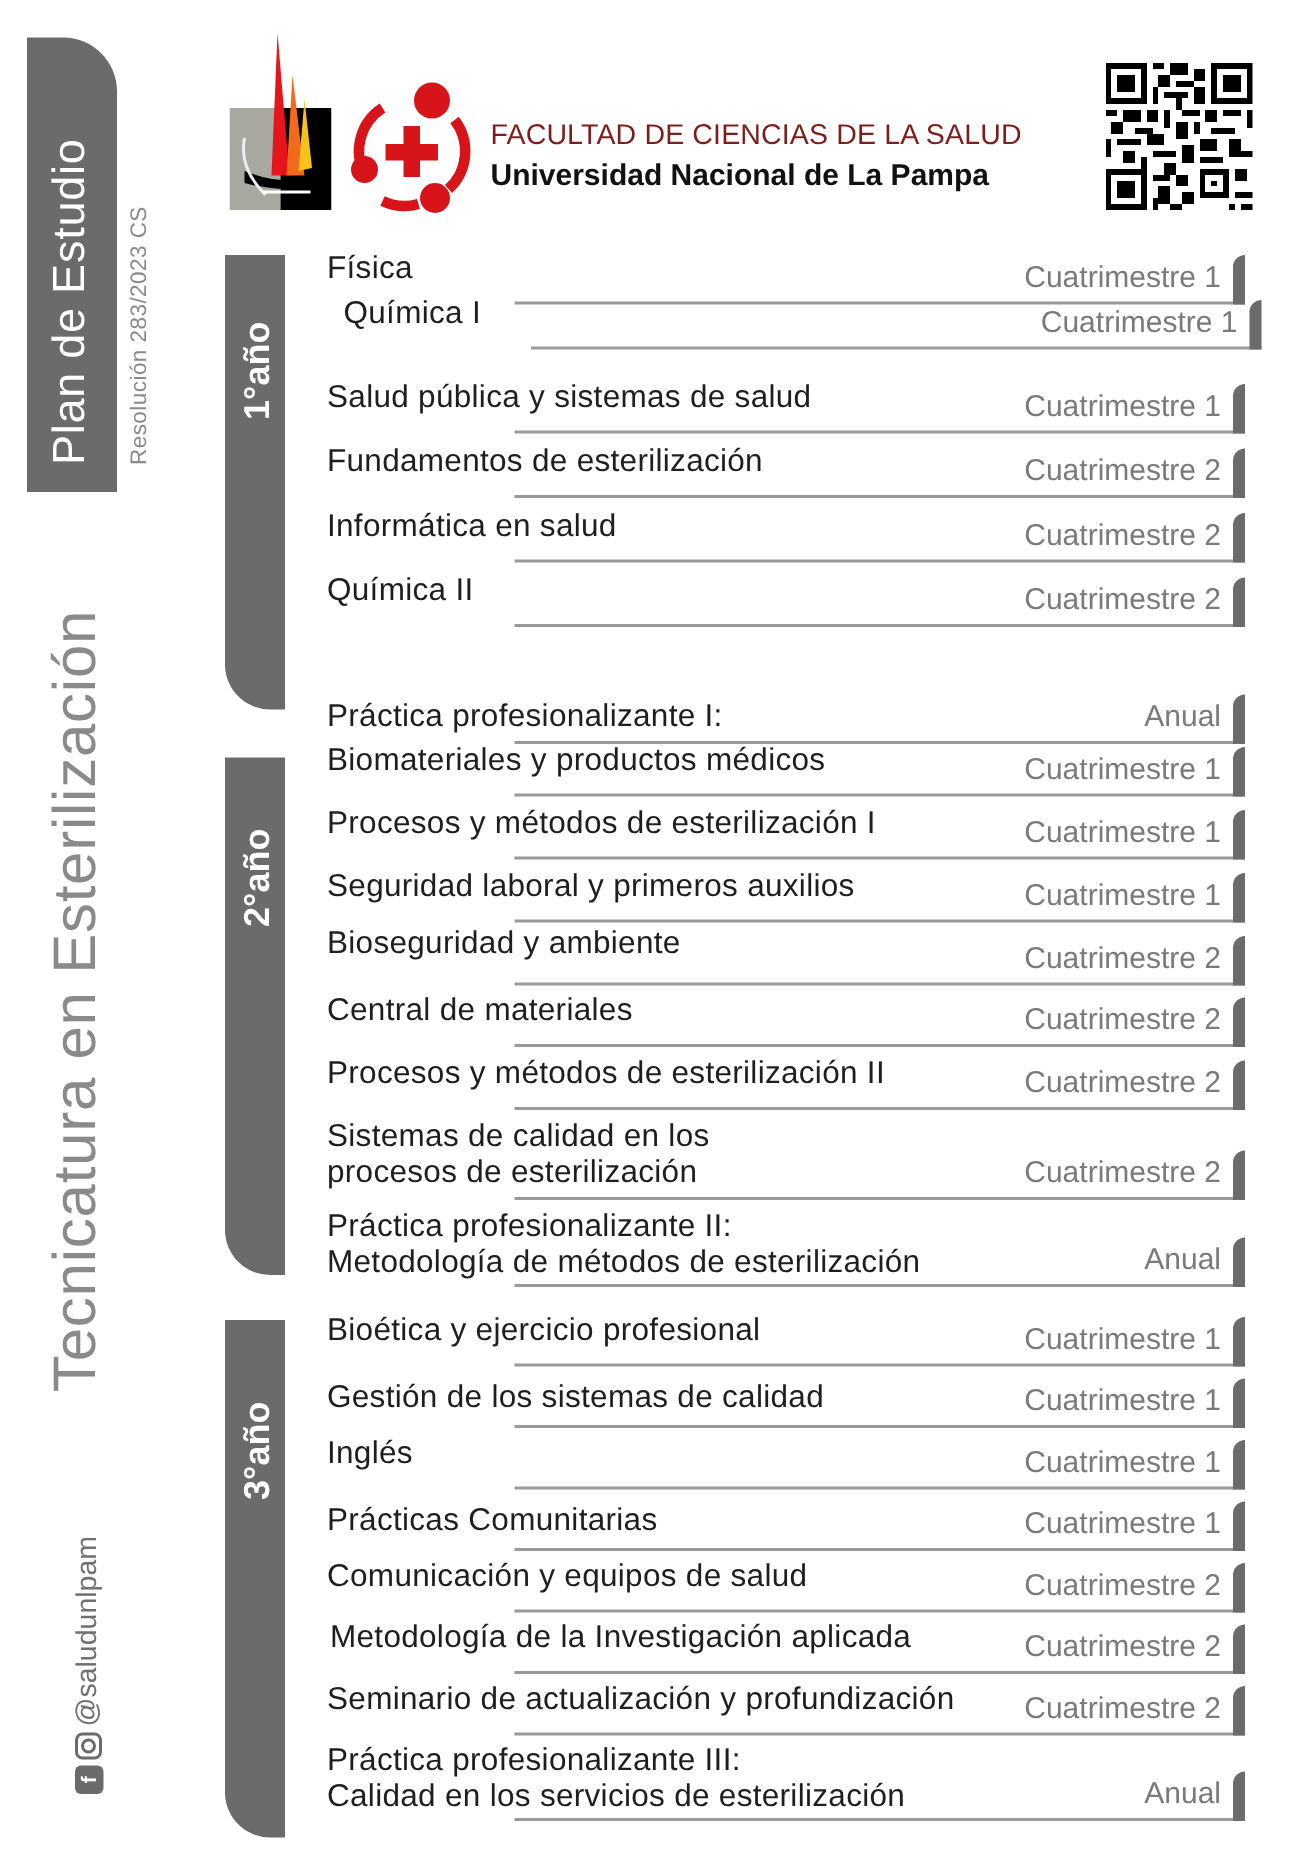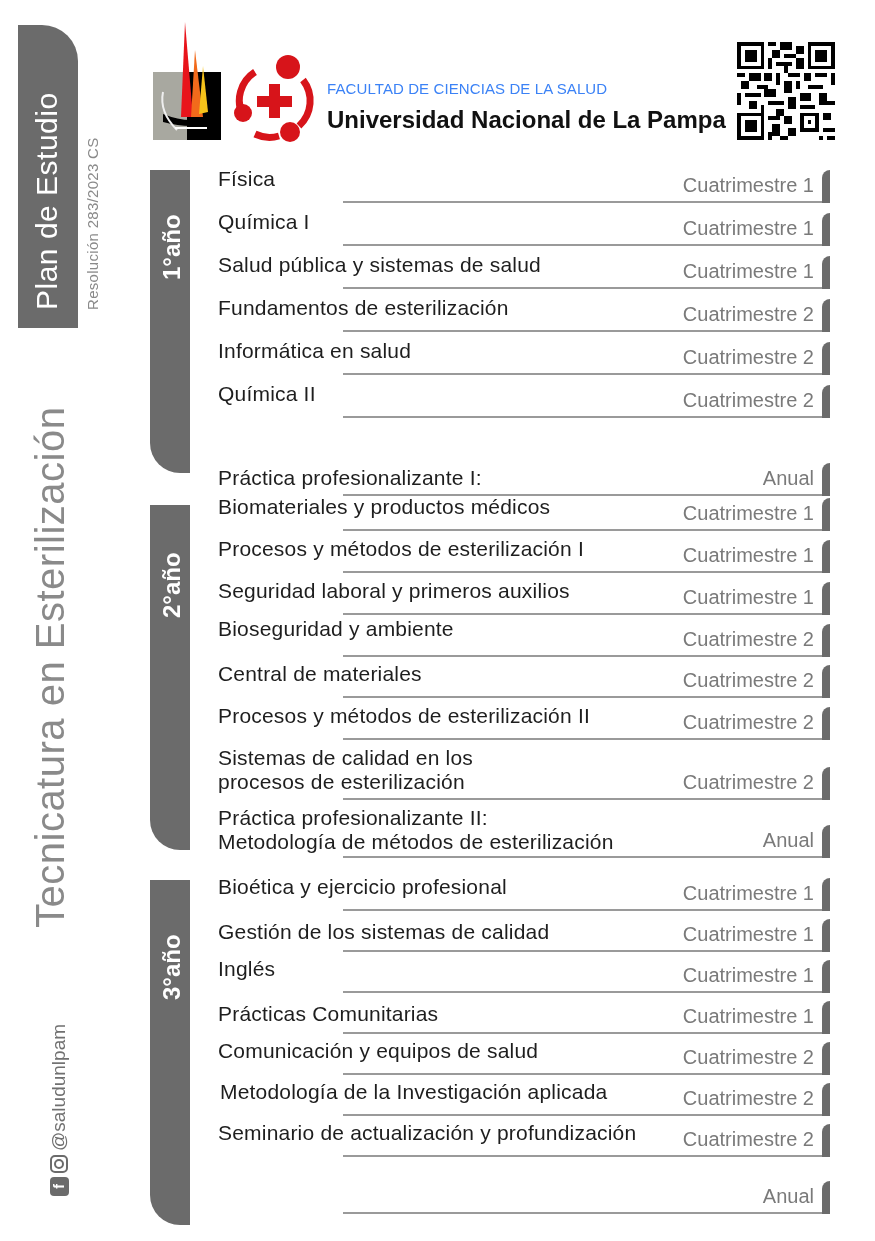--- a/index.html
+++ b/index.html
@@ -16,22 +16,22 @@
   .career { left: 28px; top: 928px; font-size: 40px; color: #8a8a8a; letter-spacing: 0.5px; }
   .social { left: 48px; top: 1196px; font-size: 19px; color: #707070; display: flex; align-items: center; gap: 4px; }
   .social-icon { width: 19px; height: 19px; border-radius: 4px; background: #6b6b6b; color: #fff;
                  display: inline-flex; align-items: center; justify-content: center; font-size: 14px; font-weight: bold; }
   .social-icon.ig { background: transparent; border: 2.5px solid #6b6b6b; width: 14px; height: 14px; border-radius: 5px; position: relative; }
   .social-icon.ig::after { content: ""; width: 6px; height: 6px; border: 2px solid #6b6b6b; border-radius: 50%; position: absolute; left: 2px; top: 2px; }
 
   
   .unlpam-logo { left: 153px; top: 22px; width: 68px; height: 118px; }
   .salud-logo { left: 233px; top: 54px; width: 84px; height: 90px; }
-  .faculty { left: 327px; top: 80px; font-size: 15px; color: #3b82f6; letter-spacing: 0.1px; }
-  .university { left: 327px; top: 106px; font-size: 24px; font-weight: bold; color: #111; }
+  .faculty { left: 327px; top: 80px; font-size: 19px; color: #7f1d1d; letter-spacing: 0.1px; }
+  .university { left: 327px; top: 106px; font-size: 20px; font-weight: bold; color: #111; }
   .qr { left: 737px; top: 42px; width: 98px; height: 98px; }
 
   
   .year-bar { left: 150px; width: 40px; background: #6b6b6b; border-bottom-left-radius: 30px; }
   .year-label { color: #fff; font-weight: bold; font-size: 24px; }
 
   
   .row { position: absolute; left: 218px; width: 612px; }
   .row .name { position: absolute; left: 0; bottom: 12px; font-size: 21px; color: #1e1e1e; line-height: 24px; letter-spacing: 0.2px; white-space: nowrap; }
   .row .term { position: absolute; right: 16px; bottom: 6px; font-size: 20px; color: #7a7a7a; white-space: nowrap; }
@@ -146,21 +146,21 @@
 
 <div class="abs year-bar" style="top:880px;height:345px;"></div>
 <div class="rot year-label" style="left:158px;top:1000px;">3°año</div>
 
 <div class="row" style="top:168px;height:35px;">
   <span class="name">Física</span>
   <span class="term">Cuatrimestre 1</span>
   <span class="rule"></span>
     <span class="tab"></span>
 </div>
-<div class="row" style="top:211px;height:35px;">
+<div class="row" style="top:198px;height:35px;margin-left:11px;">
   <span class="name">Química I</span>
   <span class="term">Cuatrimestre 1</span>
   <span class="rule"></span>
     <span class="tab"></span>
 </div>
 <div class="row" style="top:254px;height:35px;">
   <span class="name">Salud pública y sistemas de salud</span>
   <span class="term">Cuatrimestre 1</span>
   <span class="rule"></span>
     <span class="tab"></span>
@@ -275,16 +275,17 @@
   <span class="rule"></span>
     <span class="tab"></span>
 </div>
 <div class="row" style="top:1122px;height:35px;">
   <span class="name">Seminario de actualización y profundización</span>
   <span class="term">Cuatrimestre 2</span>
   <span class="rule"></span>
     <span class="tab"></span>
 </div>
 <div class="row" style="top:1156px;height:58px;">
+  <span class="name" style="bottom:4px;"><span>Práctica profesionalizante III:</span><br><span>Calidad en los servicios de esterilización</span></span>
   <span class="term">Anual</span>
   <span class="rule"></span>
     <span class="tab"></span>
 </div>
 
 </body></html>

